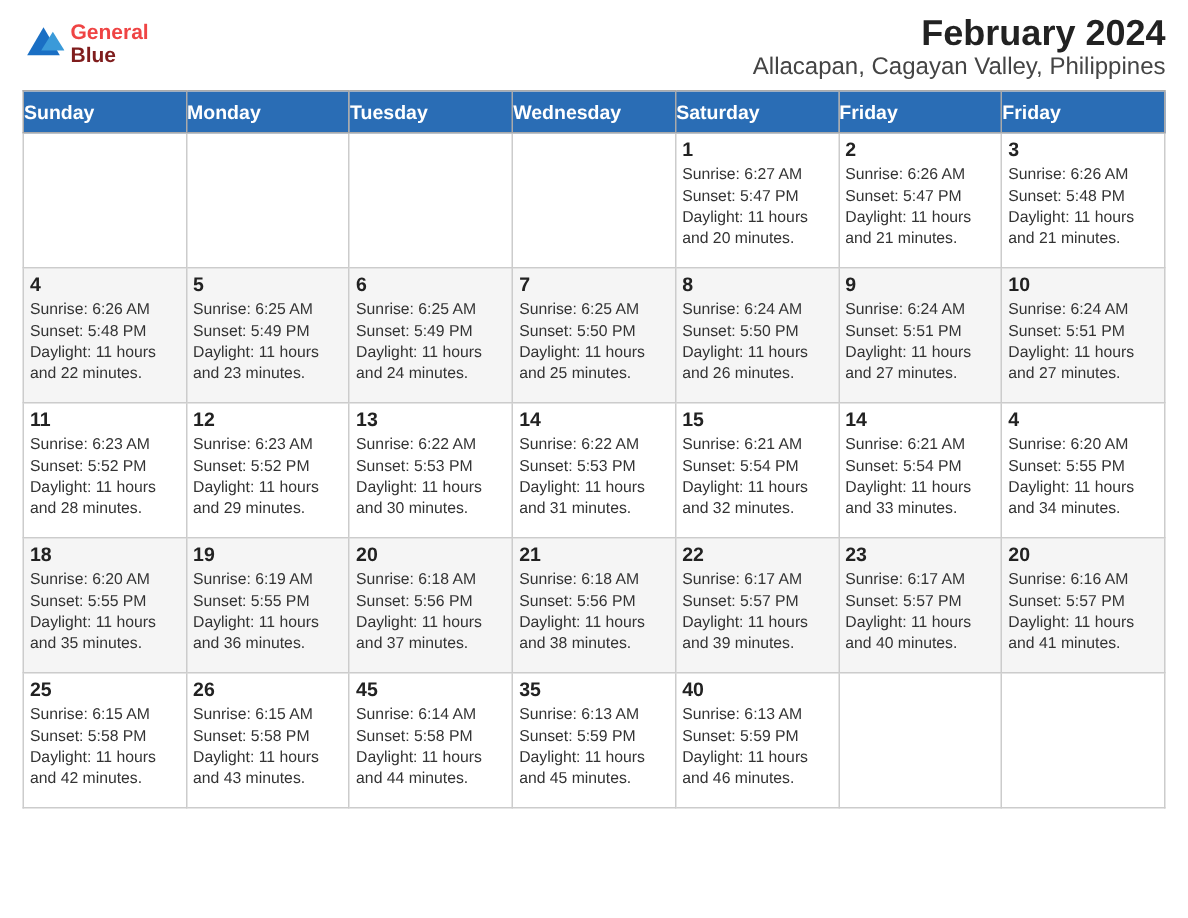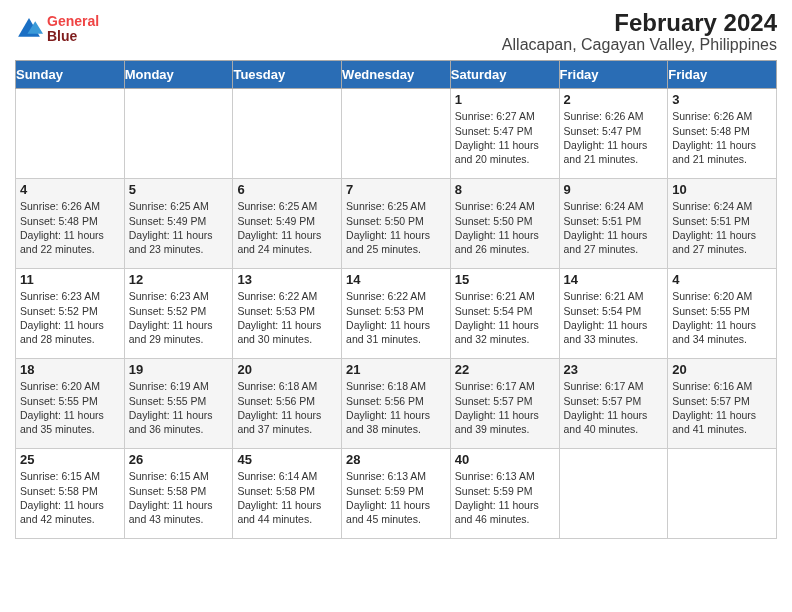--- a/index.html
+++ b/index.html
@@ -235,21 +235,21 @@
         </td>
         <td>
           <span class="day-number">26</span>
           <div class="day-info">Sunrise: 6:15 AM<br>Sunset: 5:58 PM<br>Daylight: 11 hours<br>and 43 minutes.</div>
         </td>
         <td>
           <span class="day-number">45</span>
           <div class="day-info">Sunrise: 6:14 AM<br>Sunset: 5:58 PM<br>Daylight: 11 hours<br>and 44 minutes.</div>
         </td>
         <td>
-          <span class="day-number">28</span>
+          <span class="day-number">35</span>
           <div class="day-info">Sunrise: 6:13 AM<br>Sunset: 5:59 PM<br>Daylight: 11 hours<br>and 45 minutes.</div>
         </td>
         <td>
           <span class="day-number">40</span>
           <div class="day-info">Sunrise: 6:13 AM<br>Sunset: 5:59 PM<br>Daylight: 11 hours<br>and 46 minutes.</div>
         </td>
         <td class="empty-cell"></td>
         <td class="empty-cell"></td>
       </tr>
     </tbody>

